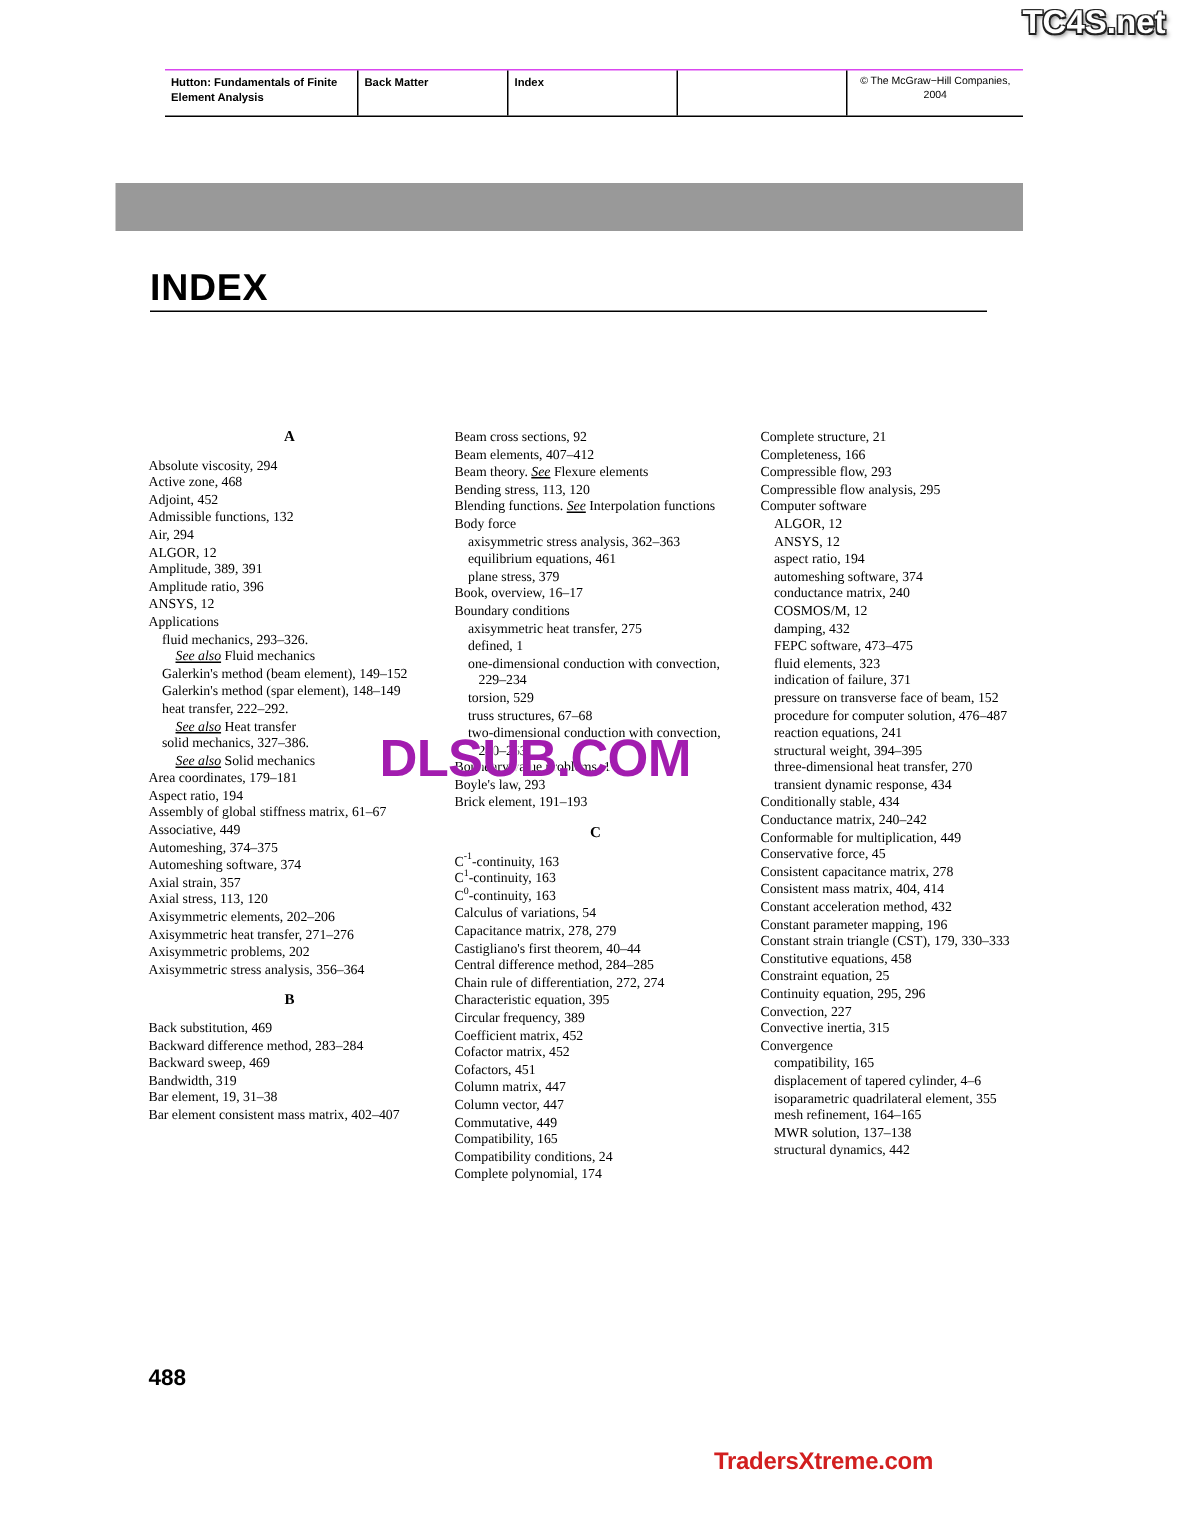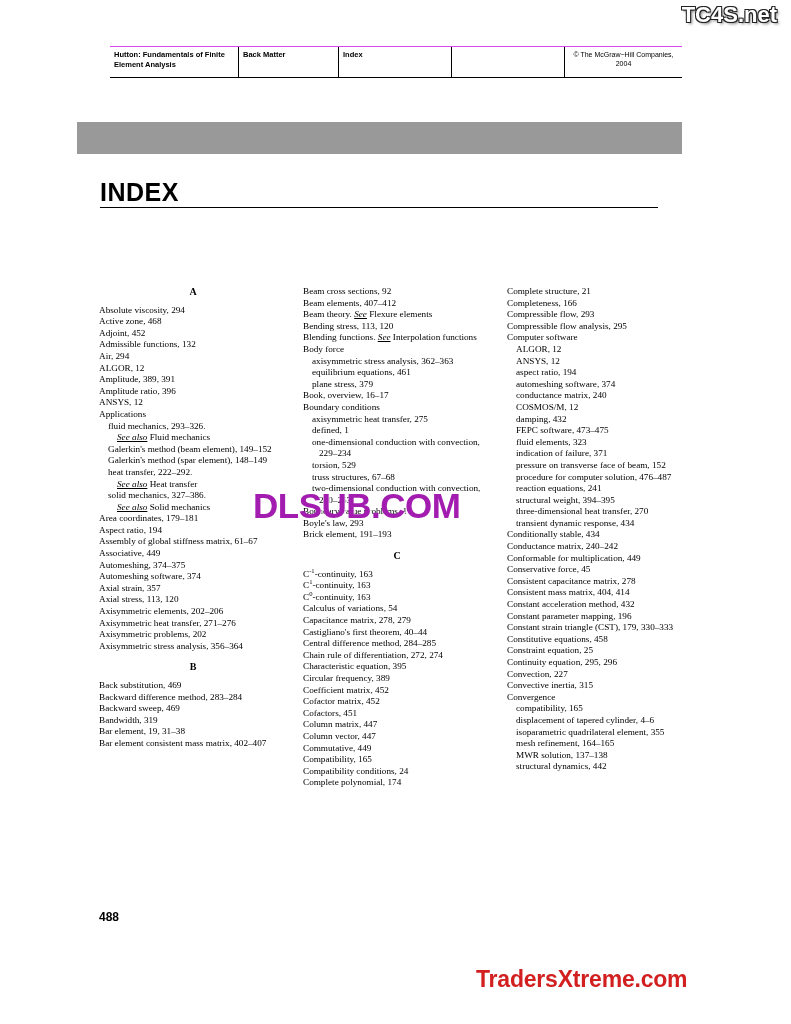--- a/index.html
+++ b/index.html
@@ -41,21 +41,21 @@
     text-shadow: 1px 1px 0 rgba(255,255,255,0.85);
     letter-spacing: -0.5px;
     z-index: 20;
   }
   .wm-bottom {
     position: absolute;
     top: 966px;
     left: 476px;
     font-family: "Liberation Sans", sans-serif;
     font-weight: bold;
-    font-size: 23px;
+    font-size: 16px;
     color: #d21f1f;
     text-shadow: 1px 1px 0 rgba(255,255,255,0.85);
     letter-spacing: -0.2px;
     z-index: 20;
   }
 
   
   .header-band {
     position: absolute;
     left: 110px;
@@ -156,21 +156,21 @@
     line-height: 0;
   }
 
   
   .folio {
     position: absolute;
     left: 99px;
     top: 910px;
     font-family: "Liberation Sans", sans-serif;
     font-weight: bold;
-    font-size: 12px;
+    font-size: 15px;
   }
 </style>
 </head>
 <body>
 
 <div class="wm-top">TC4S.net</div>
 
 <div class="header-band">
   <div class="cell hc1">Hutton: Fundamentals of Finite Element Analysis</div>
   <div class="cell hc2">Back Matter</div>

